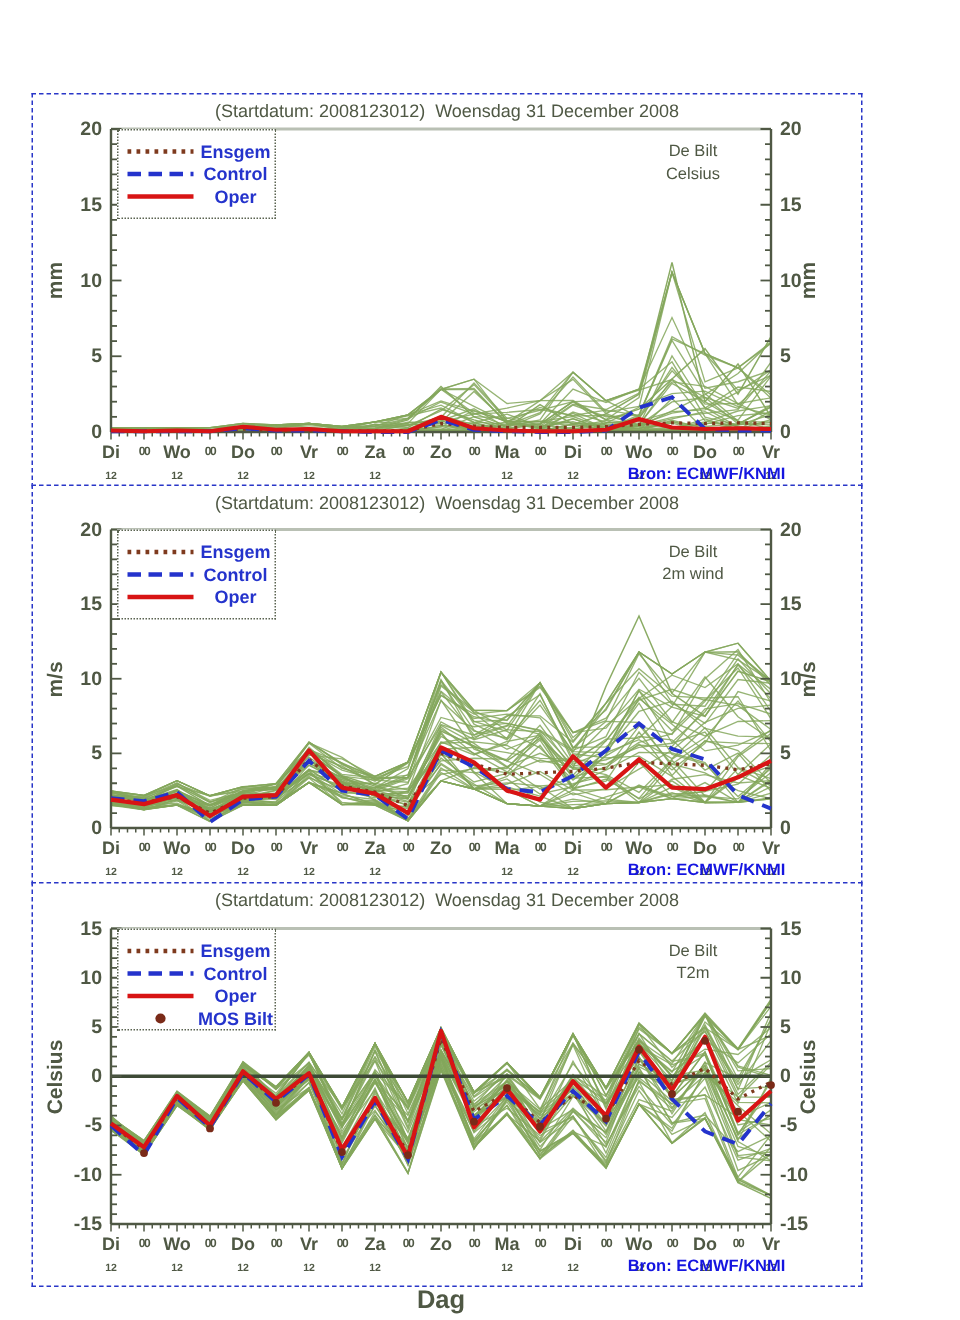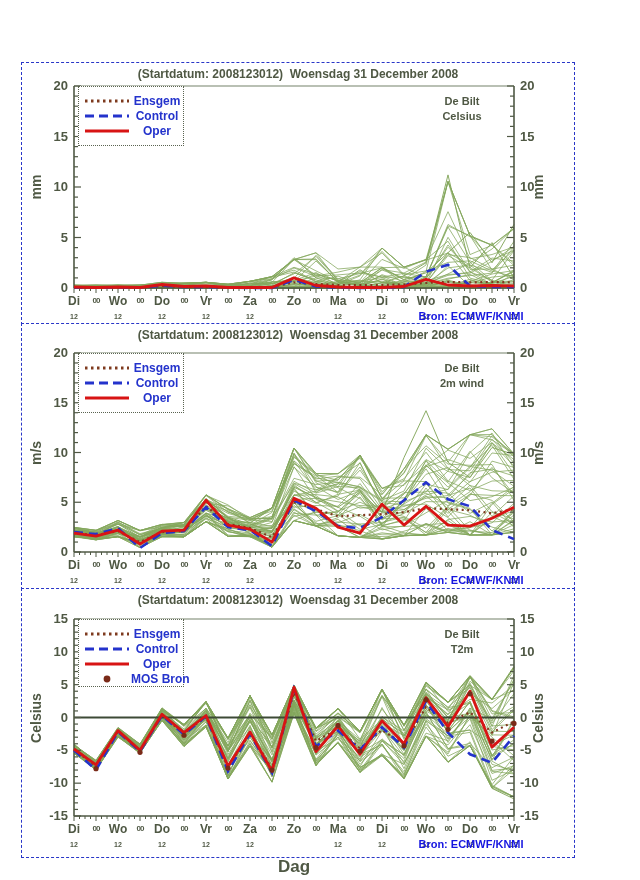--- a/index.html
+++ b/index.html
@@ -6,25 +6,25 @@
   body{
     width:640px;height:880px;background:#ffffff;position:relative;overflow:hidden;
     font-family:"Liberation Sans","DejaVu Sans",sans-serif;
   }
   .panel{
     position:absolute;left:21px;width:552px;
     border:1px dashed #2936c8;background:#ffffff;
   }
   .ptitle{
     position:absolute;top:4px;left:0;width:100%;text-align:center;
-    font-size:12px;font-weight:bold;color:#4f5844;white-space:pre;
+    font-size:12px;font-weight:normal;color:#4f5844;white-space:pre;
   }
   .station{
     position:absolute;width:120px;text-align:center;
-    font-size:11px;font-weight:bold;color:#4f5844;line-height:15px;
+    font-size:11px;font-weight:normal;color:#4f5844;line-height:15px;
   }
   .legend{
     position:absolute;left:56px;width:106px;
     border:1px dotted #5a6350;background:#ffffff;box-sizing:border-box;
     padding-top:6px;
   }
   .lrow{height:15px;display:flex;align-items:center;}
   .lrow svg{flex:0 0 48px;height:10px;margin-left:4px;}
   .llabel{
     flex:1;text-align:center;font-size:12px;font-weight:bold;color:#2433cc;
@@ -840,20 +840,20 @@
       <div class="lrow">
         <svg viewBox="0 0 48 10">
           <line x1="2" y1="5" x2="46" y2="5" stroke="#d81414" stroke-width="3"></line>
         </svg>
         <span class="llabel">Oper</span>
       </div>
       <div class="lrow">
         <svg viewBox="0 0 48 10">
           <circle cx="24" cy="5" r="3.4" fill="#7a2a18"></circle>
         </svg>
-        <span class="llabel">MOS Bron</span>
+        <span class="llabel">MOS Bilt</span>
       </div>
     </div>
   <div class="ylab left" style="left: -16px; top: 120.5px;">Celsius</div>
   <div class="ylab right" style="left: 486px; top: 120.5px;">Celsius</div>
   <div class="dag" style="top: 240px;">Dag</div>
   <div class="bron" style="top: 249px;">Bron: ECMWF/KNMI</div>
 </section>
 
 </body></html>

